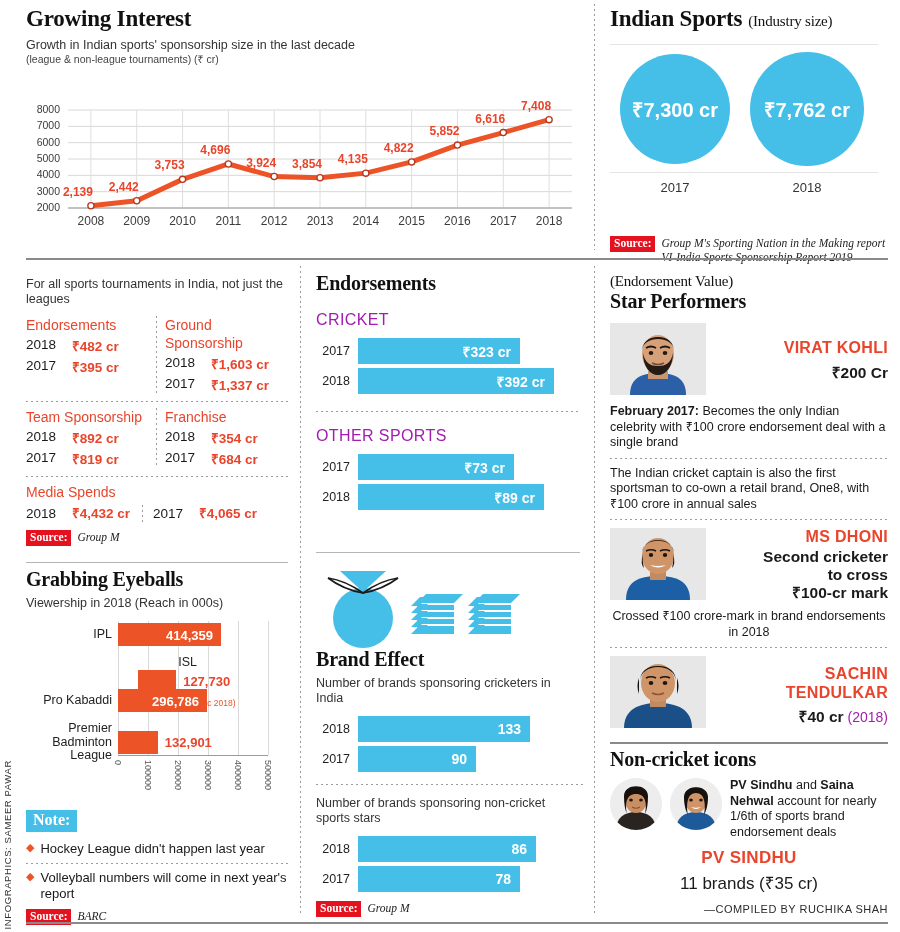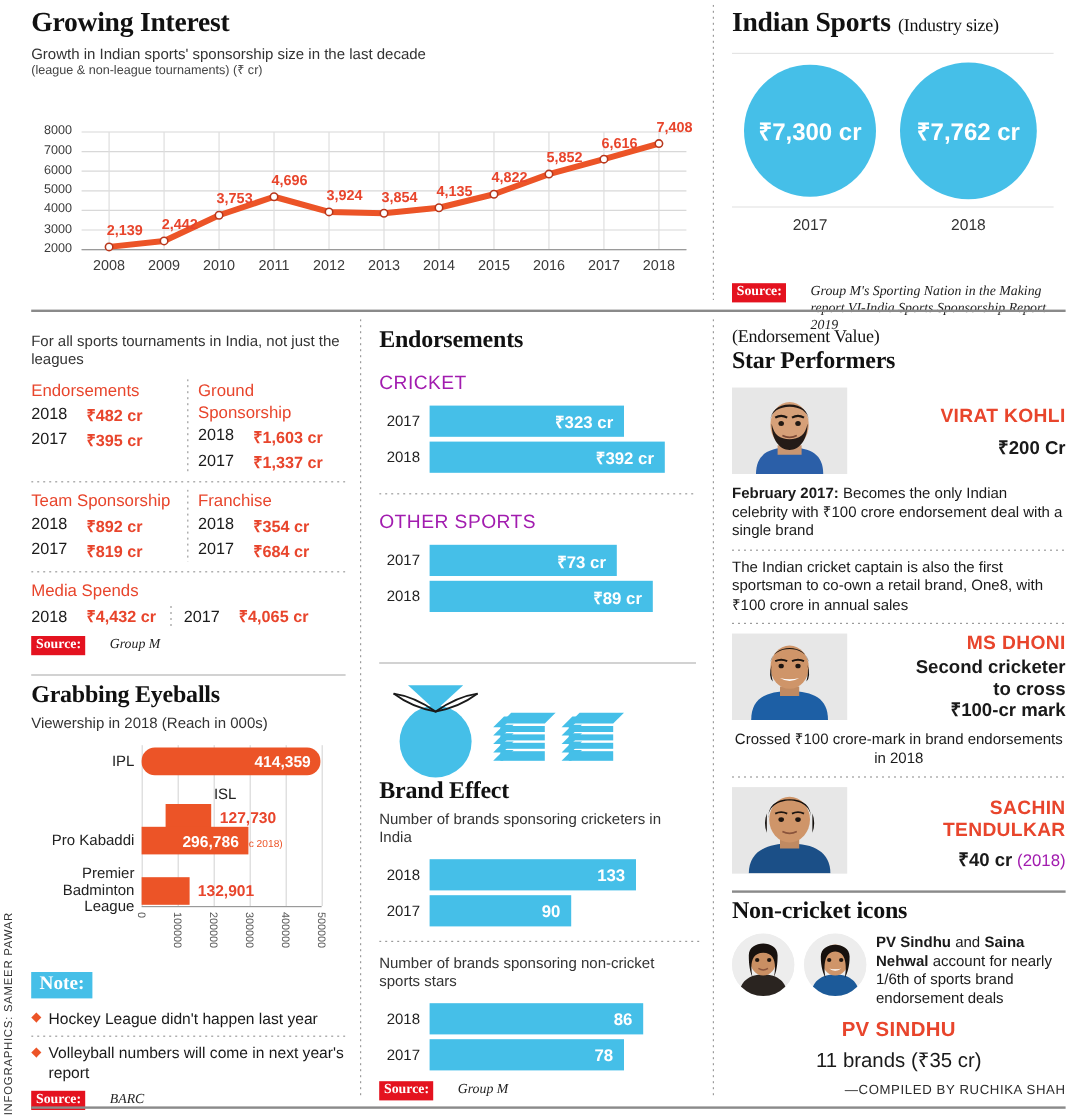--- a/index.html
+++ b/index.html
@@ -20,21 +20,21 @@
     color: #111;
     letter-spacing: -0.2px;
   }
   .h-main { font-size: 23px; line-height: 26px; }
   .h-sub  { font-size: 20px; line-height: 23px; }
   .sub-text { font-size: 12.5px; line-height: 15px; color: #333; }
   .tiny { font-size: 10.5px; line-height: 13px; color: #444; }
   .blue { color: #a21caf; }
 
   
-  .srcrow { display: flex; align-items: baseline; gap: 20px; }
+  .srcrow { display: flex; align-items: baseline; gap: 6px; }
   .srcbadge {
     background: #e4121f; color: #fff; font-weight: bold;
     font-size: 11.5px; padding: 1px 4px 2px 4px; line-height: 13px;
     font-family: "Liberation Serif", serif;
   }
   .srctext {
     font-family: "Liberation Serif", serif; font-style: italic;
     font-size: 11.5px; line-height: 14px; color: #222;
   }
 
@@ -56,21 +56,21 @@
   .credit {
     position: absolute; left: 2px; top: 760px;
     transform-origin: left top; transform: rotate(-90deg) translateX(-100%);
     font-size: 9.5px; letter-spacing: 0.6px; color: #333; white-space: nowrap;
   }
 
   
   .linechart { position: relative; }
   .lc-ylab { position: absolute; font-size: 10.5px; color: #3b3b3b; text-align: right; width: 34px; }
   .lc-xlab { position: absolute; font-size: 12px; color: #3b3b3b; text-align: center; width: 46px; }
-  .lc-dlab { position: absolute; font-size: 12px; font-weight: bold; color: #e8452c; text-align: right; width: 56px; }
+  .lc-dlab { position: absolute; font-size: 12px; font-weight: bold; color: #e8452c; text-align: left; width: 56px; }
 
   
   .bubble {
     border-radius: 50%; background: #45bfe8; color: #fff;
     display: flex; align-items: center; justify-content: center;
     font-size: 20px; font-weight: bold;
   }
   .bub-year { text-align: center; font-size: 13px; color: #333; }
 
   
@@ -284,21 +284,21 @@
 
     <div id="hbarchart" style="position:relative;margin-top:10px;height:185px;">
         <div style="position: absolute; left: 92px; top: 0px; width: 1px; height: 134px; background: rgb(217, 217, 217);"></div>
         <div style="position: absolute; left: 122px; top: 0px; width: 1px; height: 134px; background: rgb(217, 217, 217);"></div>
         <div style="position: absolute; left: 152px; top: 0px; width: 1px; height: 134px; background: rgb(217, 217, 217);"></div>
         <div style="position: absolute; left: 182px; top: 0px; width: 1px; height: 134px; background: rgb(217, 217, 217);"></div>
         <div style="position: absolute; left: 212px; top: 0px; width: 1px; height: 134px; background: rgb(217, 217, 217);"></div>
         <div style="position: absolute; left: 242px; top: 0px; width: 1px; height: 134px; background: rgb(217, 217, 217);"></div>
         <div class="obar-row" style="position: absolute; left: 0px; top: 2px; width: 100%;">
           <div class="obar-cat">IPL</div>
-          <div class="obar" style="width: 149px; background: rgb(236, 84, 39); border-radius: 11px;">
+          <div class="obar" style="width: 103px; background: rgb(236, 84, 39);">
             <span class="obar-in">414,359</span>
           </div>
         </div>
         <div class="obar-row" style="position: absolute; left: 0px; top: 35px; width: 100%; flex-direction: column;">
           <div class="obar-cat">ISL</div>
           <div class="obar" style="width: 38.319px; background: rgb(236, 84, 39);">
             <span class="obar-out">127,730</span>
             <span style="position: absolute; left: 100%; margin-left: 7px; top: 28px; color: rgb(236, 84, 39); font-size: 8.5px; white-space: nowrap;">(till Dec 2018)</span>
           </div>
         </div>

